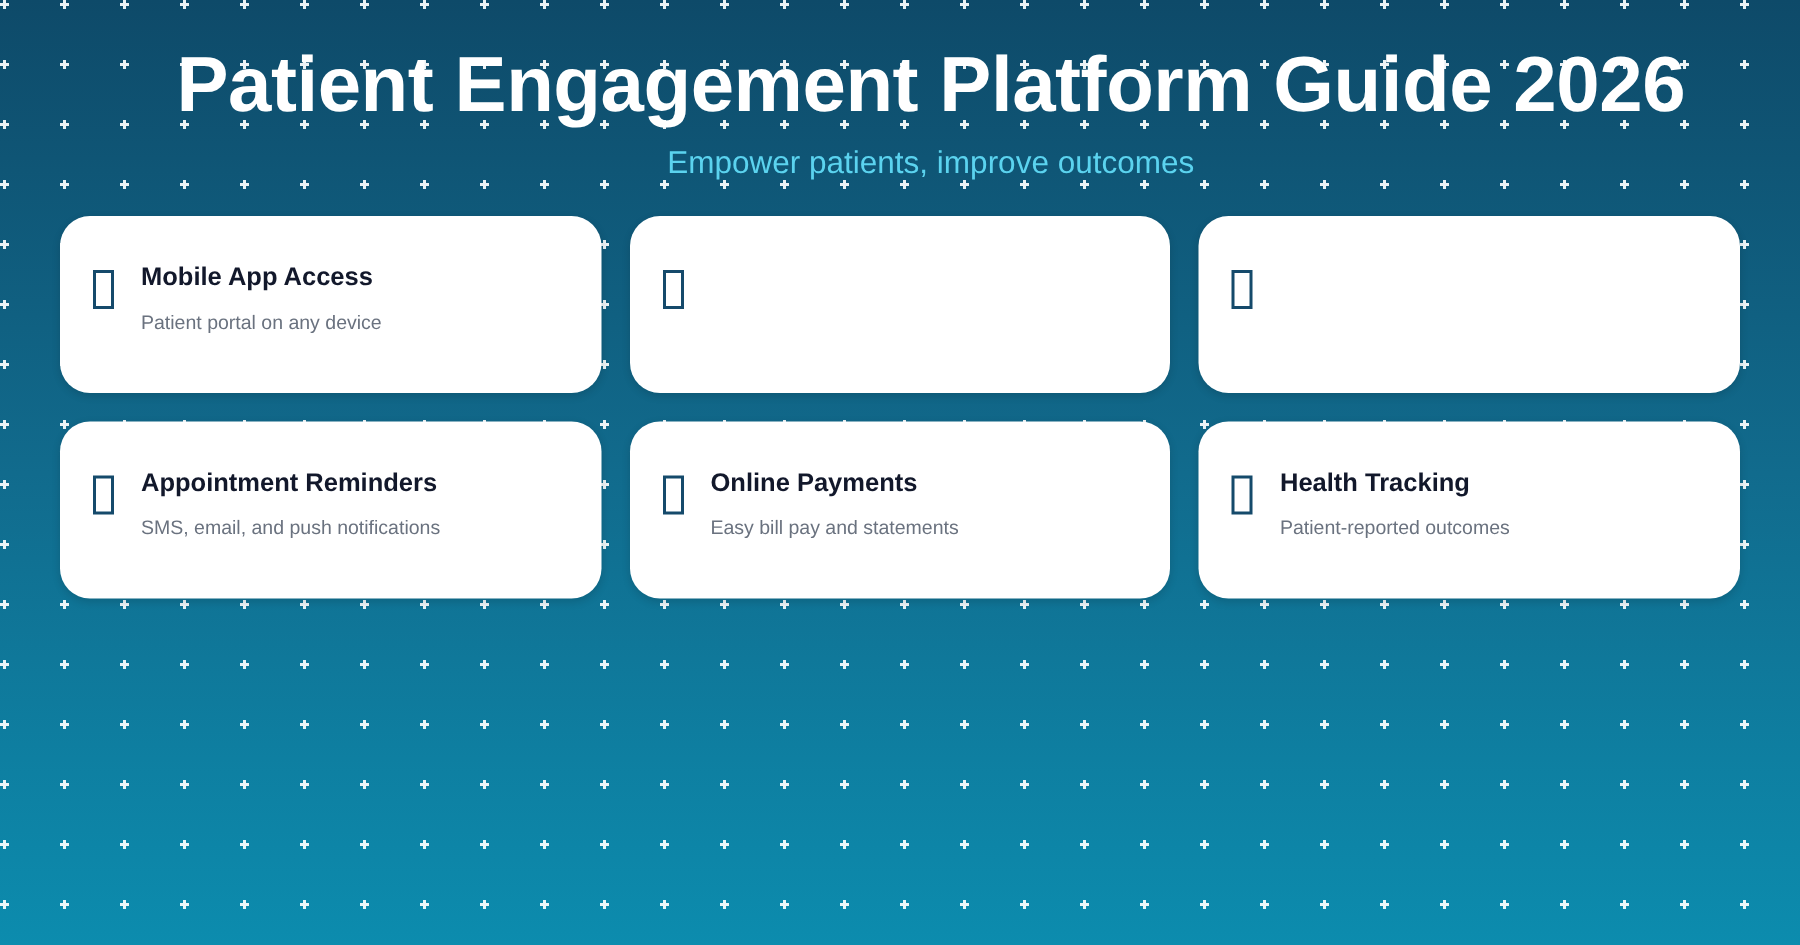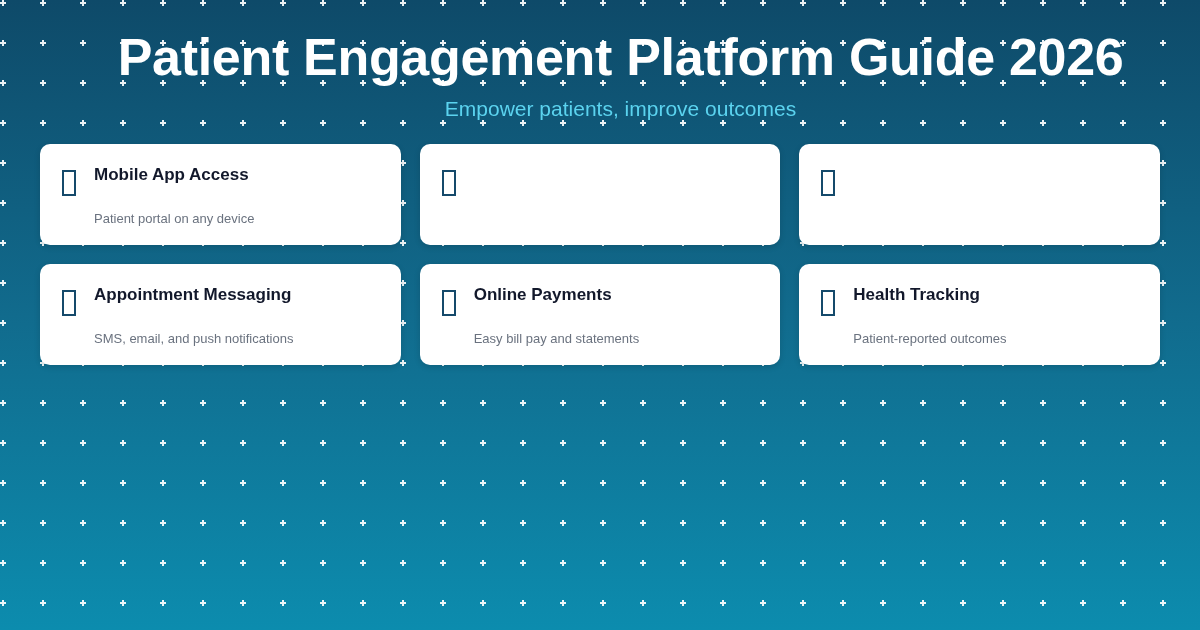--- a/index.html
+++ b/index.html
@@ -64,24 +64,24 @@
     margin: 22px auto 0 auto;
     width: 1120px;
     display: grid;
     grid-template-columns: repeat(3, 1fr);
     column-gap: 19px;
     row-gap: 19px;
   }
 
   .card {
     background: #ffffff;
-    border-radius: 10px;
-    height: 101px;
+    border-radius: 20px;
+    height: 118px;
     box-sizing: border-box;
-    padding: 20px 22px 0 22px;
+    padding: 30px 22px 0 22px;
     box-shadow: 0 2px 6px rgba(0, 0, 0, 0.14);
     display: flex;
     align-items: flex-start;
     column-gap: 18px;
   }
 
   .card-icon {
     flex: 0 0 auto;
     width: 14px;
     height: 26px;
@@ -99,21 +99,21 @@
   .card-title {
     margin: 0;
     font-size: 17px;
     line-height: 22px;
     font-weight: bold;
     color: #12182b;
     white-space: nowrap;
   }
 
   .card-desc {
-    margin: 24px 0 0 0;
+    margin: 10px 0 0 0;
     font-size: 13px;
     line-height: 18px;
     font-weight: normal;
     color: #6a727f;
     white-space: nowrap;
   }
 
   .footer {
     position: absolute;
     z-index: 2;
@@ -165,21 +165,21 @@
 
     <div class="card">
       <span class="card-icon"></span>
       <div class="card-text">
       </div>
     </div>
 
     <div class="card">
       <span class="card-icon"></span>
       <div class="card-text">
-        <p class="card-title">Appointment Messaging</p>
+        <p class="card-title">Appointment Reminders</p>
         <p class="card-desc">SMS, email, and push notifications</p>
       </div>
     </div>
 
     <div class="card">
       <span class="card-icon"></span>
       <div class="card-text">
         <p class="card-title">Online Payments</p>
         <p class="card-desc">Easy bill pay and statements</p>
       </div>

